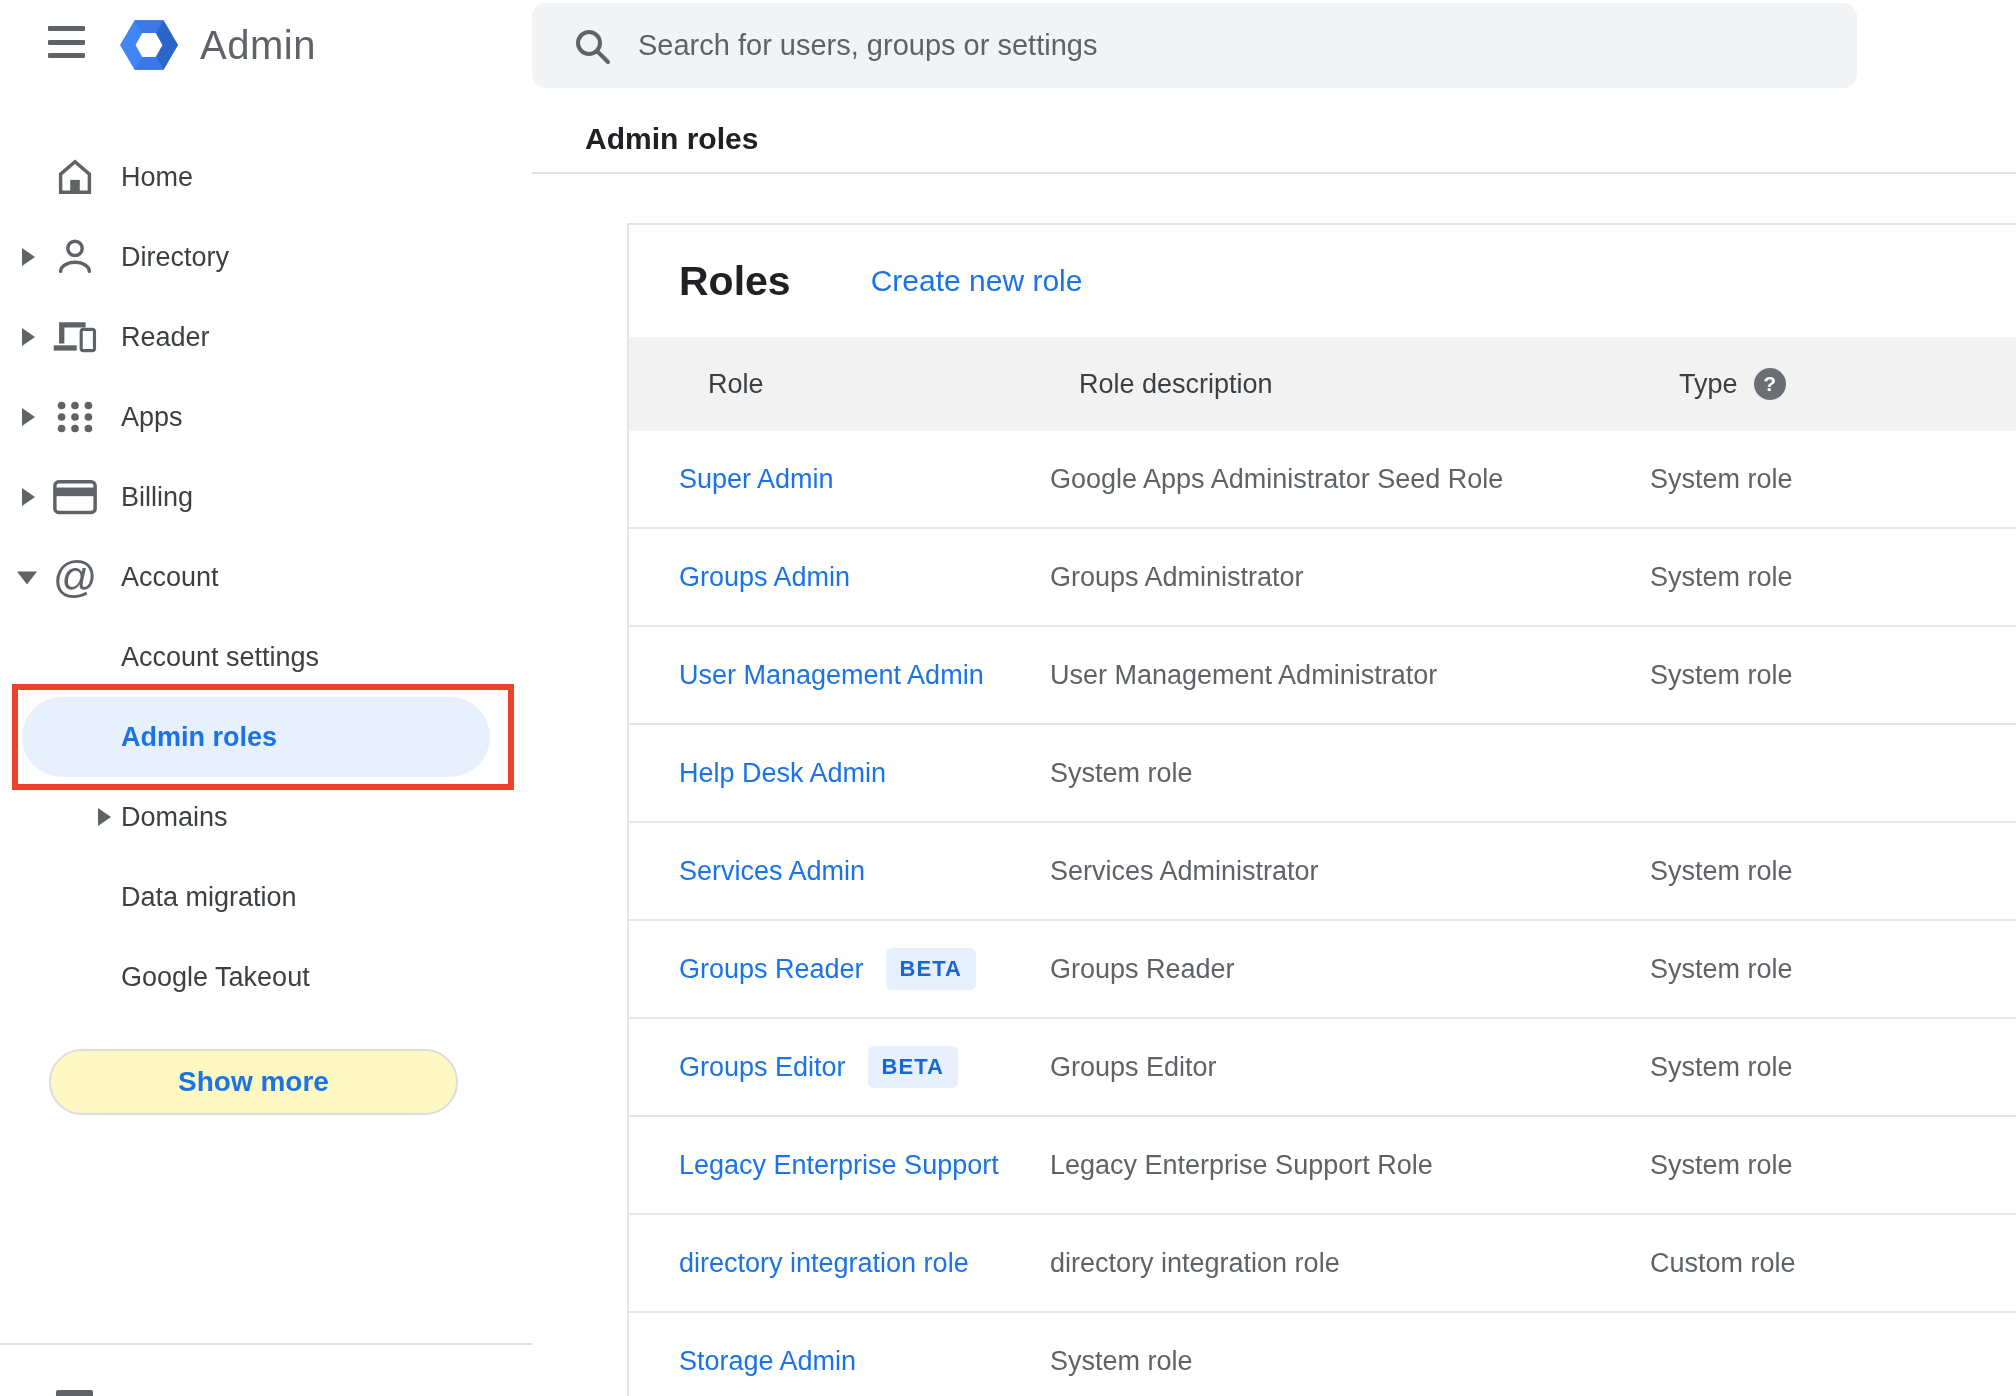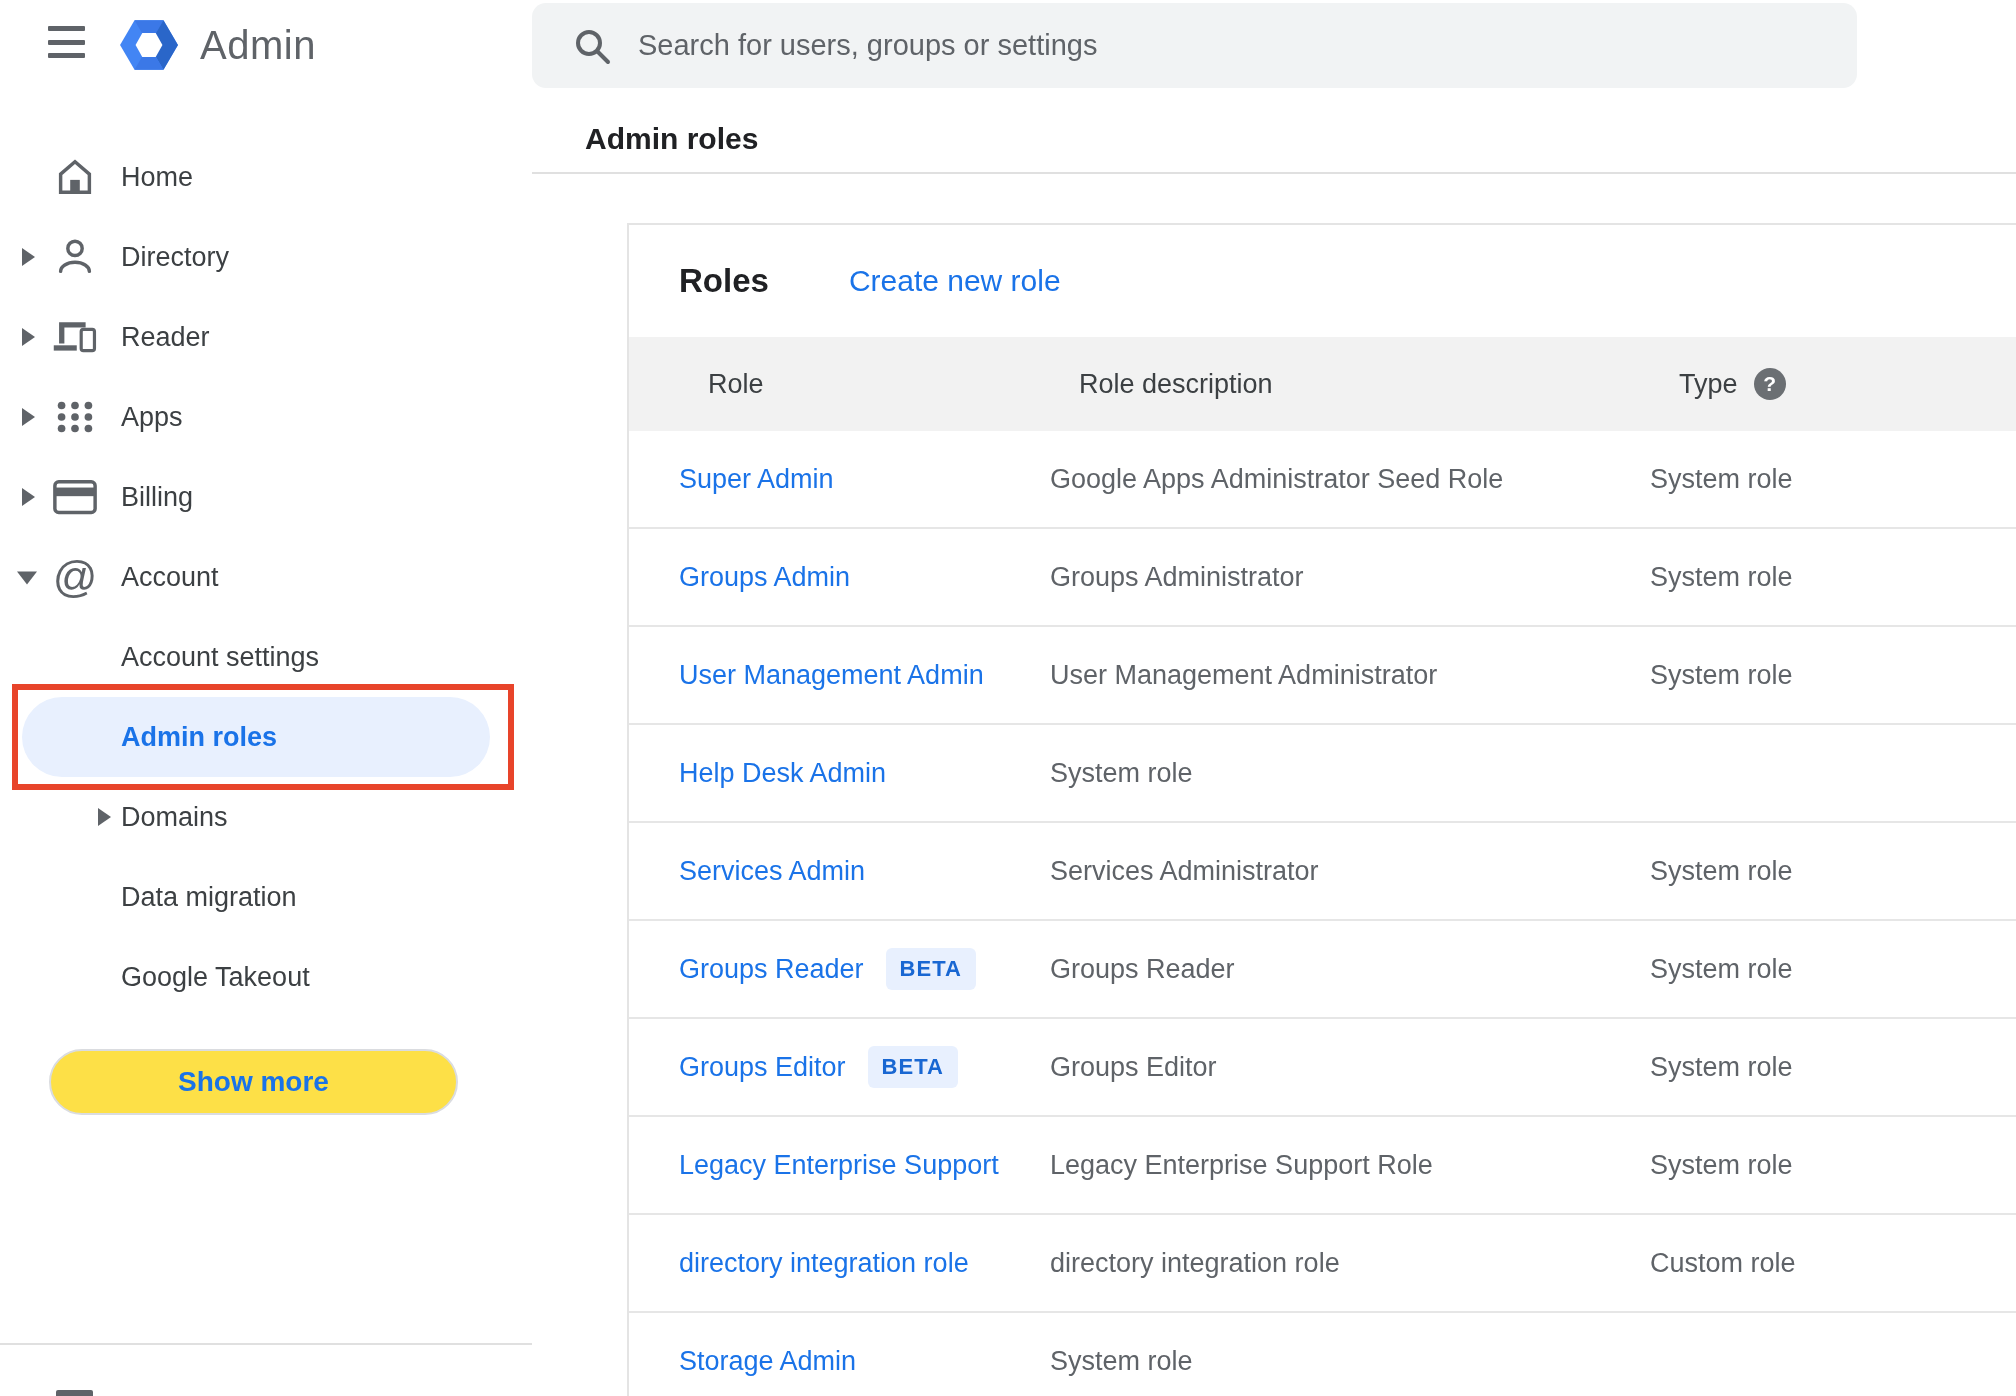--- a/index.html
+++ b/index.html
@@ -26,38 +26,38 @@
   .nav-label{position:absolute;left:121px;top:50%;transform:translateY(-50%);font-size:27px;color:var(--text-medium);white-space:nowrap;}
   .nav-icon{position:absolute;left:52px;top:50%;transform:translateY(-50%);width:46px;height:46px;display:flex;align-items:center;justify-content:center;}
   .at-glyph{font-size:44px;color:var(--icon-gray);}
   .arrow-right{position:absolute;left:22px;top:50%;transform:translateY(-50%);width:0;height:0;border-top:9px solid transparent;border-bottom:9px solid transparent;border-left:13px solid var(--icon-gray);}
   .arrow-down{position:absolute;left:17px;top:50%;transform:translateY(-42%);width:0;height:0;border-left:10px solid transparent;border-right:10px solid transparent;border-top:13px solid var(--icon-gray);}
   .arrow-sub{left:98px;}
   .selected-pill{position:absolute;left:22px;top:0;width:468px;height:80px;background:var(--selected-bg);border-radius:40px;}
   .nav-item.selected .nav-label{color:var(--link-blue);font-weight:bold;}
   .annotation-box{position:absolute;left:12px;top:684px;width:502px;height:106px;border:6px solid var(--annotation-red);pointer-events:none;}
 
-  .show-more{position:absolute;left:49px;top:1049px;width:409px;height:66px;border:2px solid #dadce0;border-radius:33px;background:#fde047;color:var(--link-blue);font-size:28px;font-weight:bold;font-family:"Liberation Sans",sans-serif;cursor:pointer;}
+  .show-more{position:absolute;left:49px;top:1049px;width:409px;height:66px;border:2px solid #dadce0;border-radius:33px;background:#fef9c3;color:var(--link-blue);font-size:28px;font-weight:bold;font-family:"Liberation Sans",sans-serif;cursor:pointer;}
   .sidebar-divider{position:absolute;left:0;top:1343px;width:532px;height:2px;background:var(--divider);}
   .partial-icon{position:absolute;left:56px;top:1390px;width:37px;height:6px;background:var(--icon-gray);border-radius:2px 2px 0 0;}
 
   
   .searchbar{position:absolute;left:532px;top:3px;width:1325px;height:85px;background:var(--search-bar-bg);border-radius:14px;display:flex;align-items:center;}
   .search-icon{margin-left:40px;width:40px;height:40px;flex:none;}
   .search-input{flex:1;margin-left:26px;margin-right:30px;border:none;background:transparent;outline:none;font-size:29px;color:var(--text-dark);font-family:"Liberation Sans",sans-serif;}
   .search-input::placeholder{color:var(--text-gray);opacity:1;}
 
   
   .breadcrumb{position:absolute;left:585px;top:122px;font-size:30px;font-weight:bold;color:var(--text-dark);}
   .content-divider{position:absolute;left:532px;top:172px;width:1484px;height:2px;background:var(--divider);}
 
   
   .card{position:absolute;left:627px;top:223px;width:1389px;height:1173px;background:#fff;border-top:2px solid #e4e4e4;border-left:2px solid #e4e4e4;}
   .card-header{height:112px;display:flex;align-items:center;padding-left:50px;}
-  .card-title{font-size:33px;font-weight:bold;color:var(--text-dark);}
+  .card-title{font-size:41px;font-weight:bold;color:var(--text-dark);}
   .create-link{margin-left:80px;font-size:30px;color:var(--link-blue);text-decoration:none;cursor:pointer;}
 
   .thead{height:94px;background:var(--header-row-bg);display:grid;grid-template-columns:371px 600px auto;align-items:center;padding-left:79px;font-size:27px;color:var(--text-medium);}
   .type-head{display:flex;align-items:center;gap:16px;}
   .help-icon{width:32px;height:32px;border-radius:50%;background:#6b6f73;color:#fff;font-size:21px;font-weight:bold;display:flex;align-items:center;justify-content:center;cursor:pointer;}
 
   .trow{height:98px;display:grid;grid-template-columns:371px 600px auto;align-items:center;padding-left:50px;border-bottom:2px solid #e6e6e6;font-size:27px;}
   .role-cell{display:flex;align-items:center;gap:22px;}
   .role-link{color:var(--link-blue);text-decoration:none;cursor:pointer;white-space:nowrap;}
   .beta-badge{background:var(--badge-bg);color:var(--badge-text);font-size:22px;font-weight:bold;letter-spacing:1px;padding:8px 14px;border-radius:6px;}

